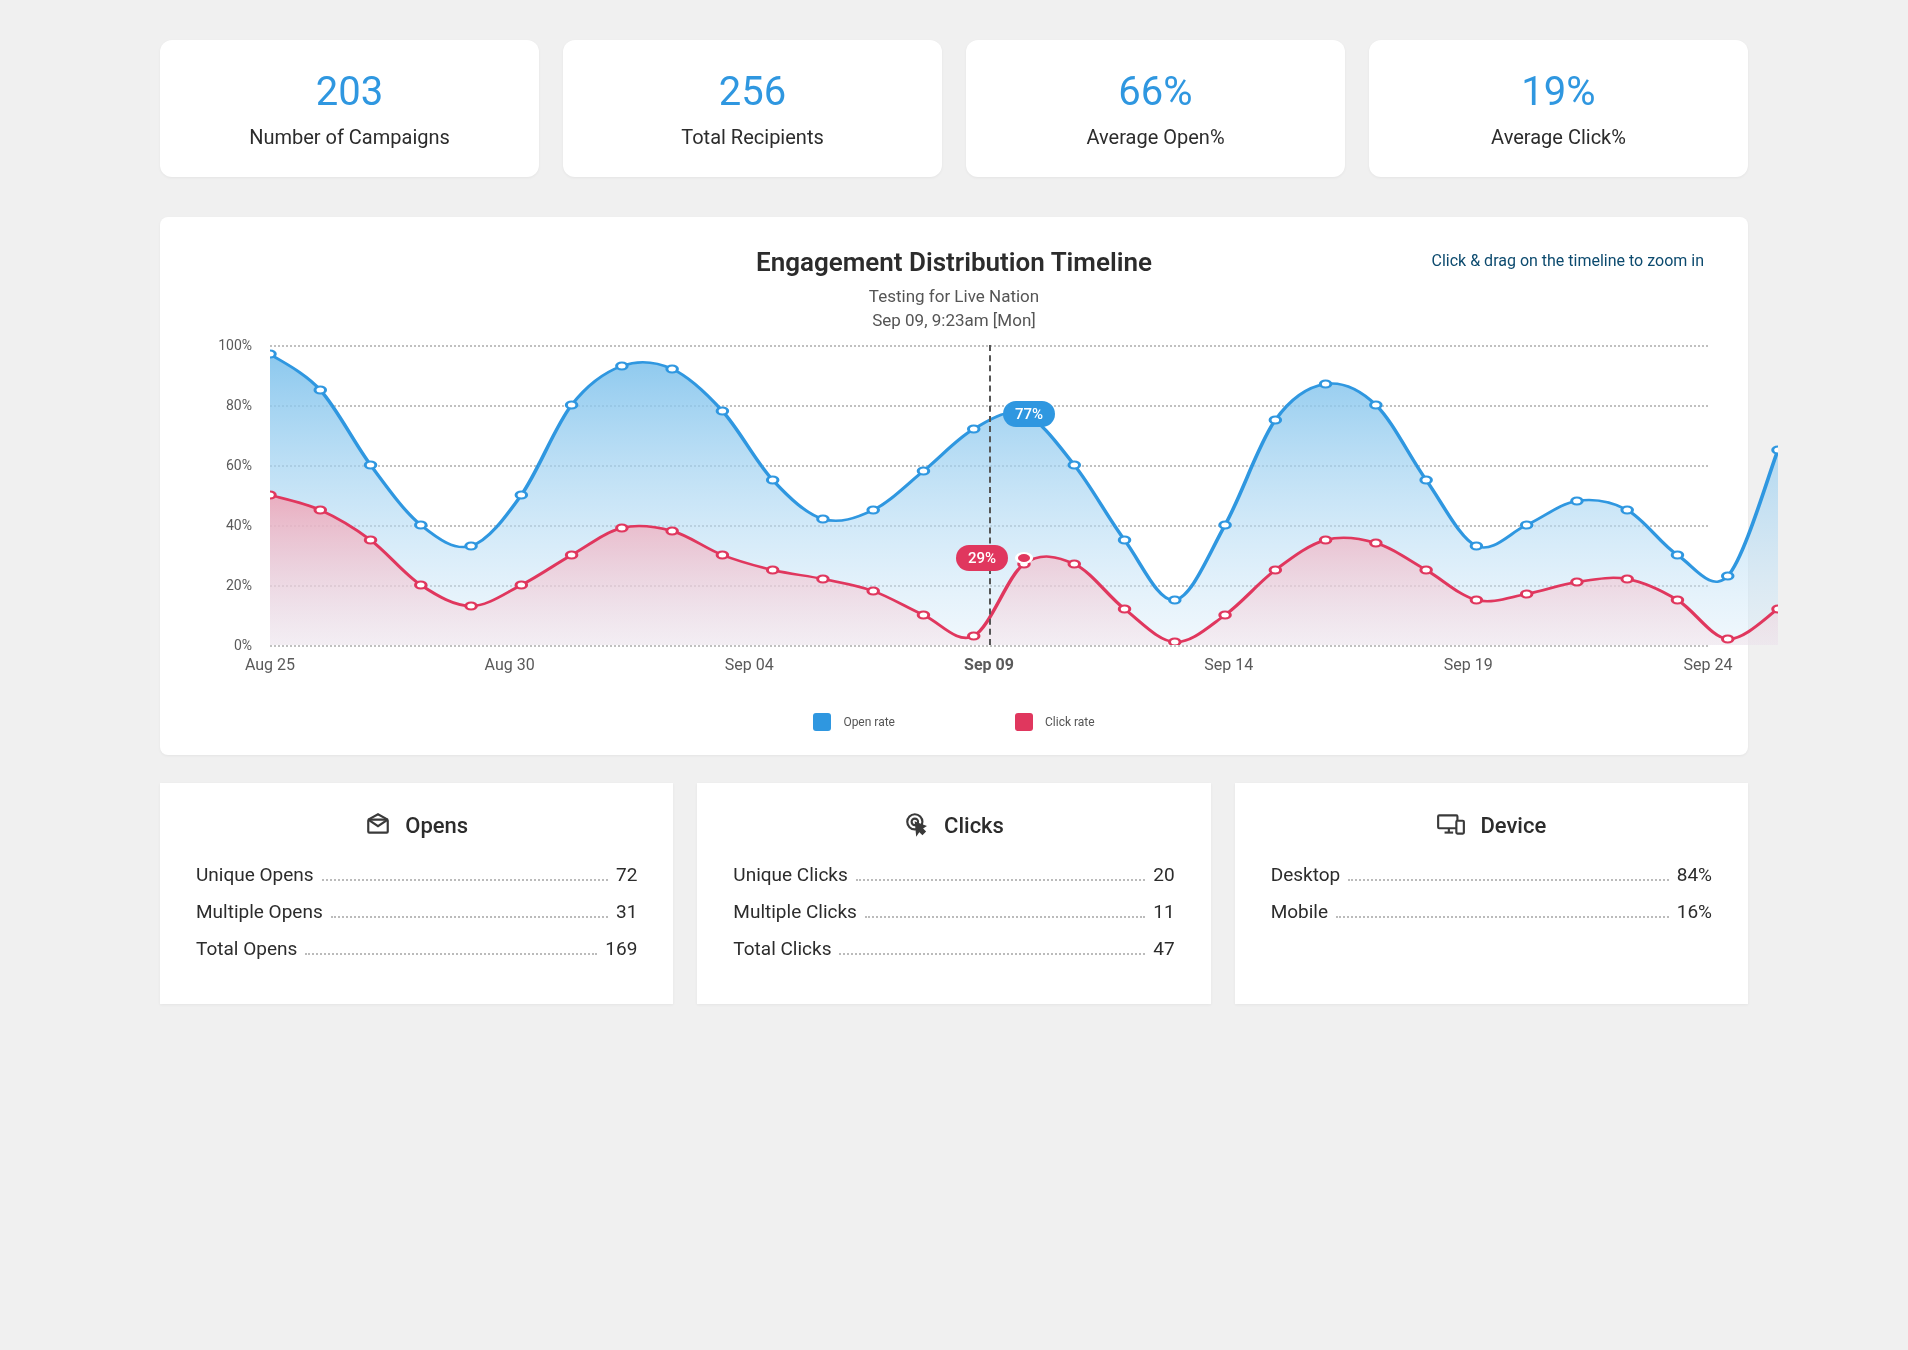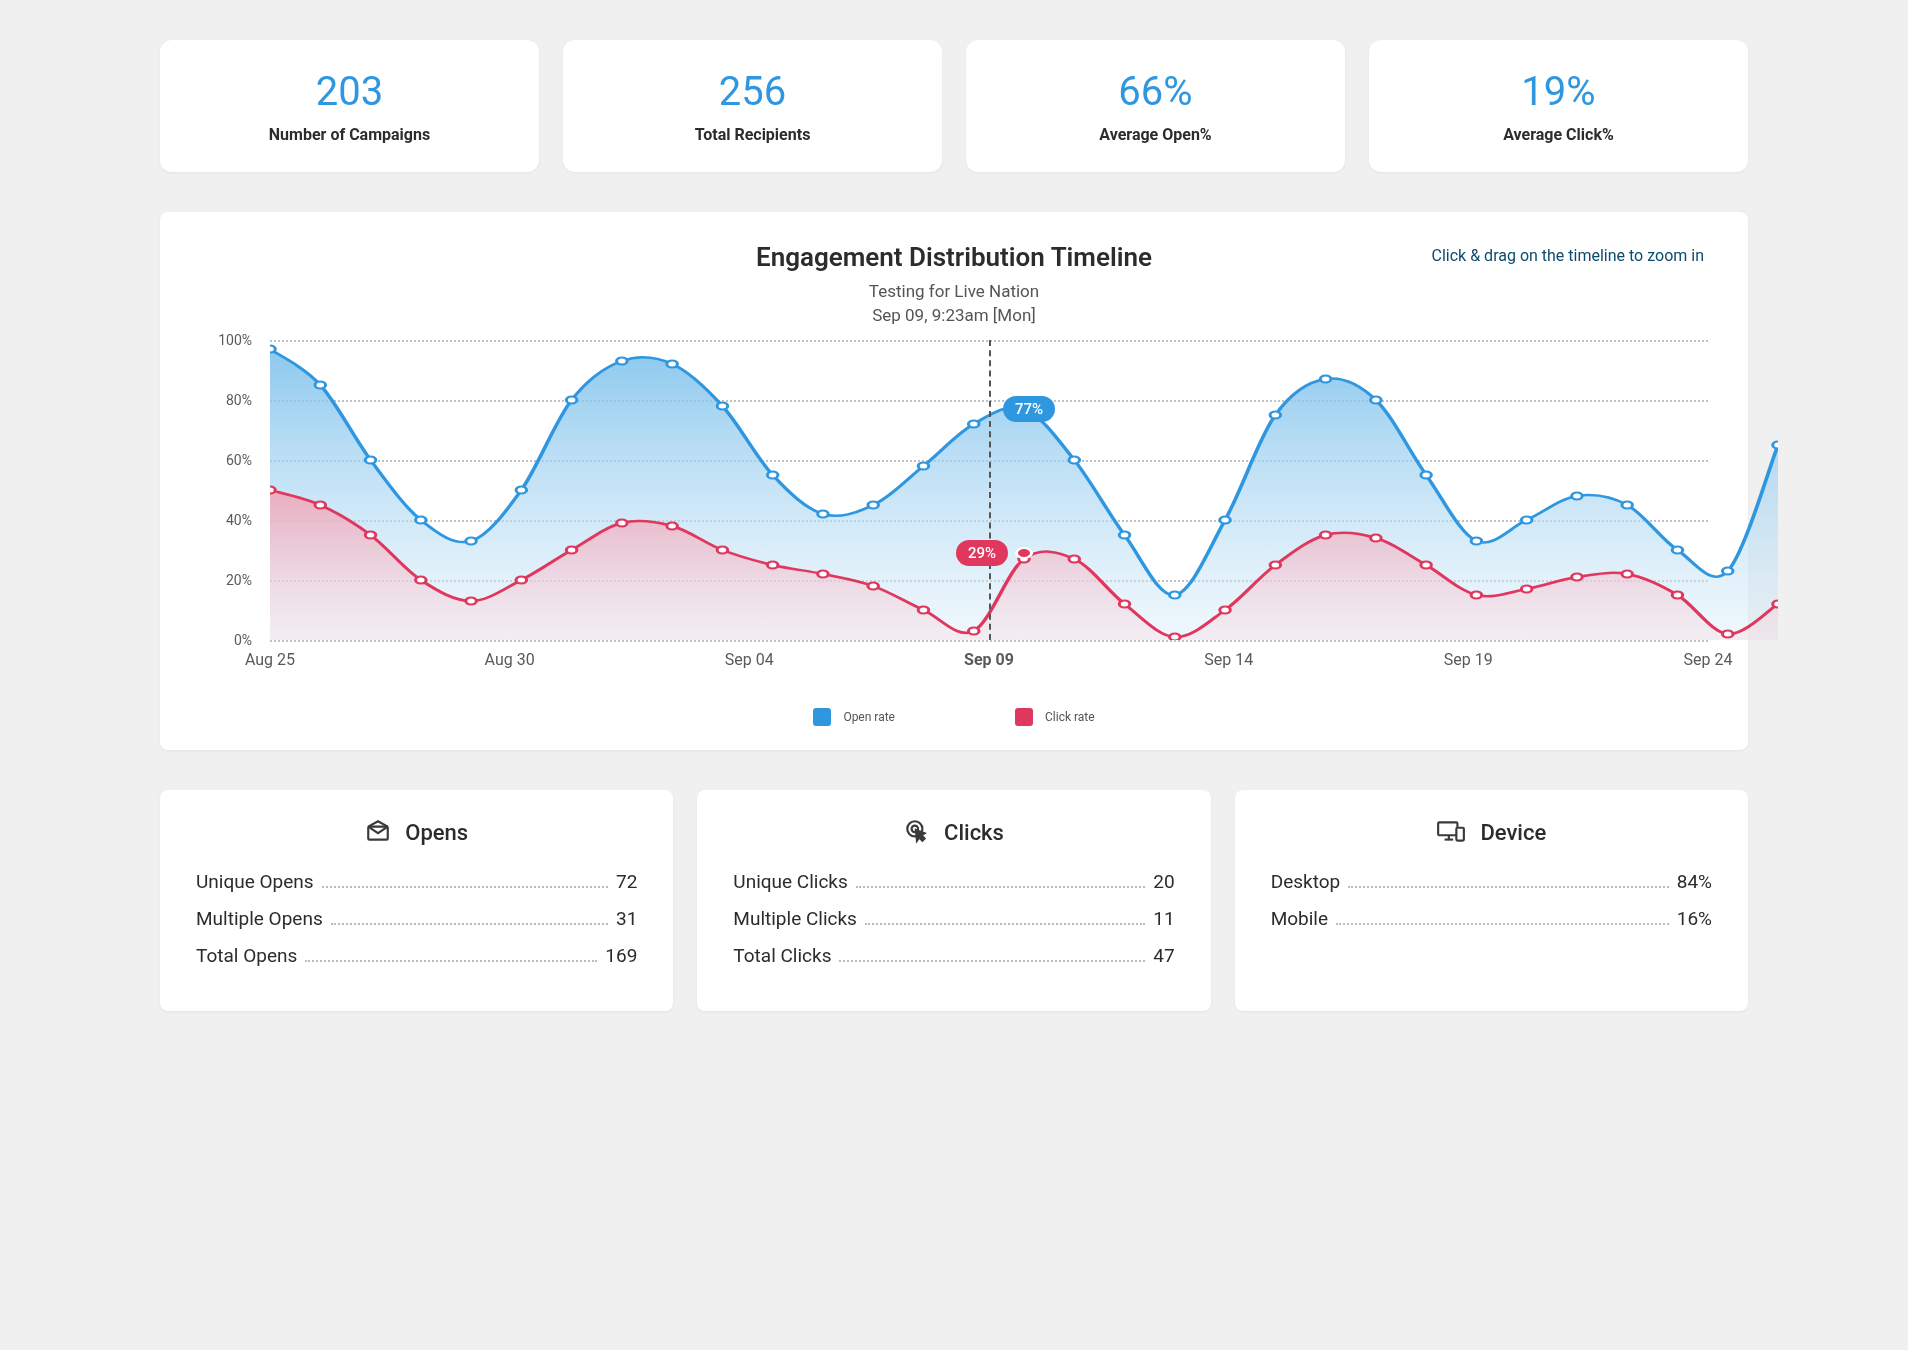--- a/index.html
+++ b/index.html
@@ -23,29 +23,29 @@
   box-shadow: 0 1px 3px rgba(0,0,0,0.05);
 }
 .stat-value {
   color: #2f97e0;
   font-size: 40px;
   font-weight: 400;
   margin-bottom: 10px;
 }
 .stat-label {
   color: #2c2c2c;
-  font-size: 16px;
-  font-weight: 700;
+  font-size: 20px;
+  font-weight: 400;
 }
 .chart-card {
   background: #fff;
   border-radius: 8px;
   padding: 30px 40px 24px 40px;
   box-shadow: 0 1px 3px rgba(0,0,0,0.05);
-  margin-bottom: 40px;
+  margin-bottom: 28px;
   position: relative;
 }
 .chart-title {
   text-align: center;
   font-size: 26px;
   font-weight: 600;
   color: #2c2c2c;
   margin-bottom: 8px;
 }
 .chart-hint {
@@ -151,21 +151,21 @@
 }
 .sw-blue { background: #2f97e0; }
 .sw-red  { background: #e0375e; }
 .detail-row {
   display: flex;
   gap: 24px;
 }
 .detail-card {
   flex: 1;
   background: #fff;
-  border-radius: 8px;
+  border-radius: 0;
   padding: 28px 36px 30px 36px;
   box-shadow: 0 1px 3px rgba(0,0,0,0.05);
 }
 .detail-head {
   display: flex;
   justify-content: center;
   align-items: center;
   gap: 14px;
   margin-bottom: 22px;
 }

